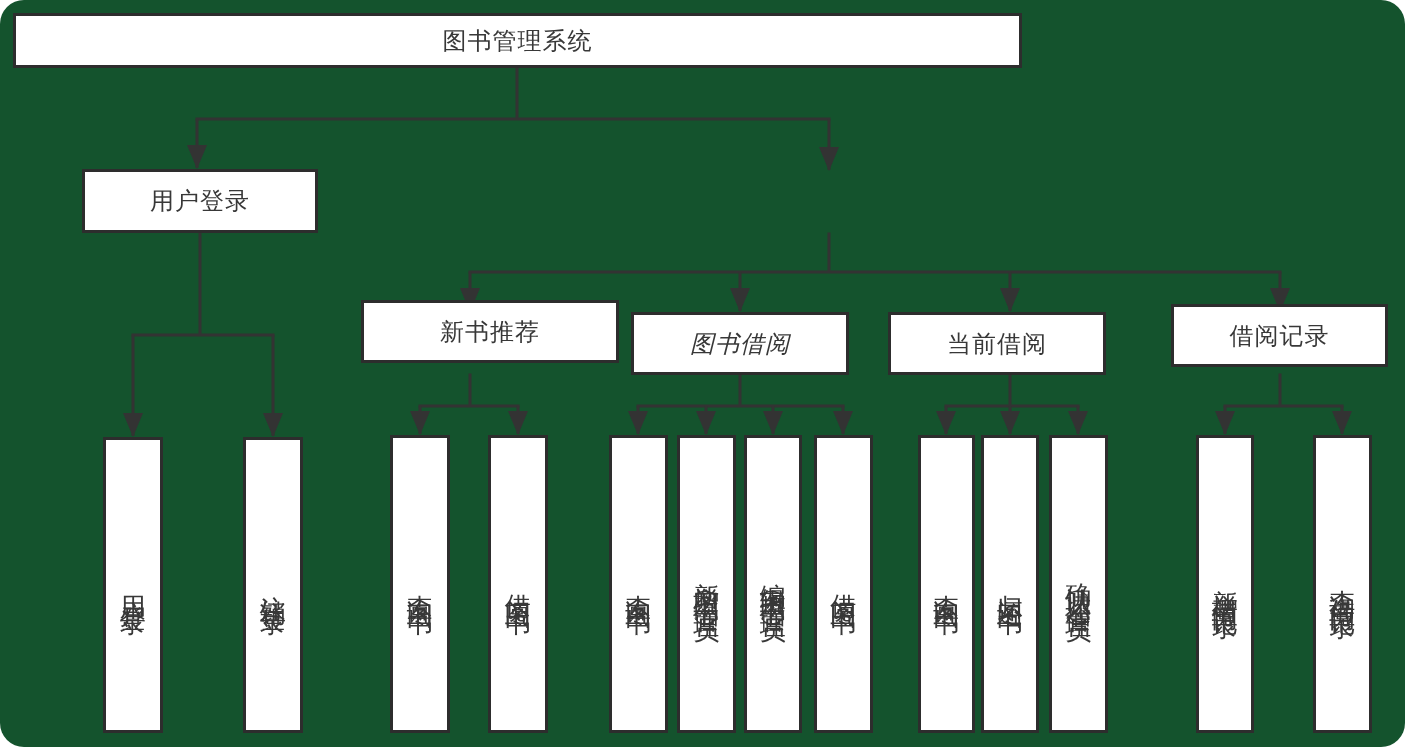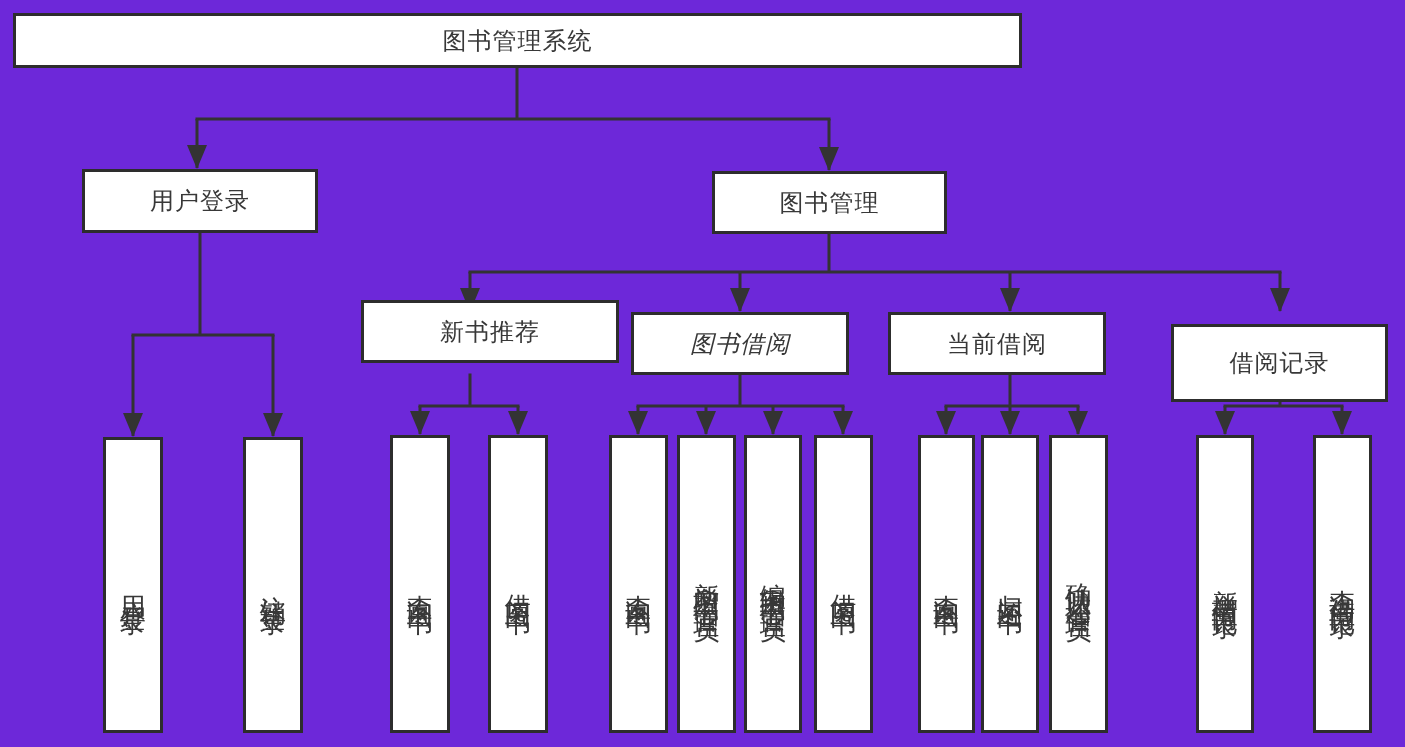--- a/index.html
+++ b/index.html
@@ -1,22 +1,23 @@
 <!DOCTYPE html>
 <html><head>
 <meta charset="utf-8">
 <style>
   html, body { margin: 0; padding: 0; background: #ffffff; }
   .canvas {
     position: relative;
     width: 1405px;
     height: 747px;
-    background: #6d28d9;
+    background: #14532d;
     overflow: hidden;
     font-family: "DejaVu Sans", "Liberation Sans", sans-serif;
+    border-radius: 24px;
   }
   .connectors {
     position: absolute;
     left: 0; top: 0;
     width: 1405px; height: 747px;
   }
   .node {
     position: absolute;
     box-sizing: border-box;
     border: 3px solid #2d2d2d;
@@ -89,34 +90,31 @@
     <path d="M1342,406 V434" fill="none" stroke="#333333" stroke-width="3" marker-end="url(#ah)"></path>
   </svg>
 
   <div class="node" style="left:13px; top:13px; width:1009px; height:55px;">
     <span>图书管理系统</span>
   </div>
 
   <div class="node" style="left:82px; top:169px; width:236px; height:64px;">
     <span>用户登录</span>
   </div>
-  <div class="node" style="left:712px; top:171px; width:235px; height:63px;">
-    <span>图书管理</span>
-  </div>
 
   <div class="node" style="left:361px; top:300px; width:258px; height:63px;">
     <span>新书推荐</span>
   </div>
   <div class="node" style="left:631px; top:312px; width:218px; height:63px;font-style:italic;">
     <span>图书借阅</span>
   </div>
   <div class="node" style="left:888px; top:312px; width:218px; height:63px;">
     <span>当前借阅</span>
   </div>
-  <div class="node" style="left:1171px; top:324px; width:217px; height:78px;">
+  <div class="node" style="left:1171px; top:304px; width:217px; height:63px;">
     <span>借阅记录</span>
   </div>
 
   <div class="node vnode" style="left:103px; top:437px; width:60px; height:296px;">
     <span class="vtext">用户登录</span>
   </div>
   <div class="node vnode" style="left:243px; top:437px; width:60px; height:296px;">
     <span class="vtext">注销登录</span>
   </div>
 

